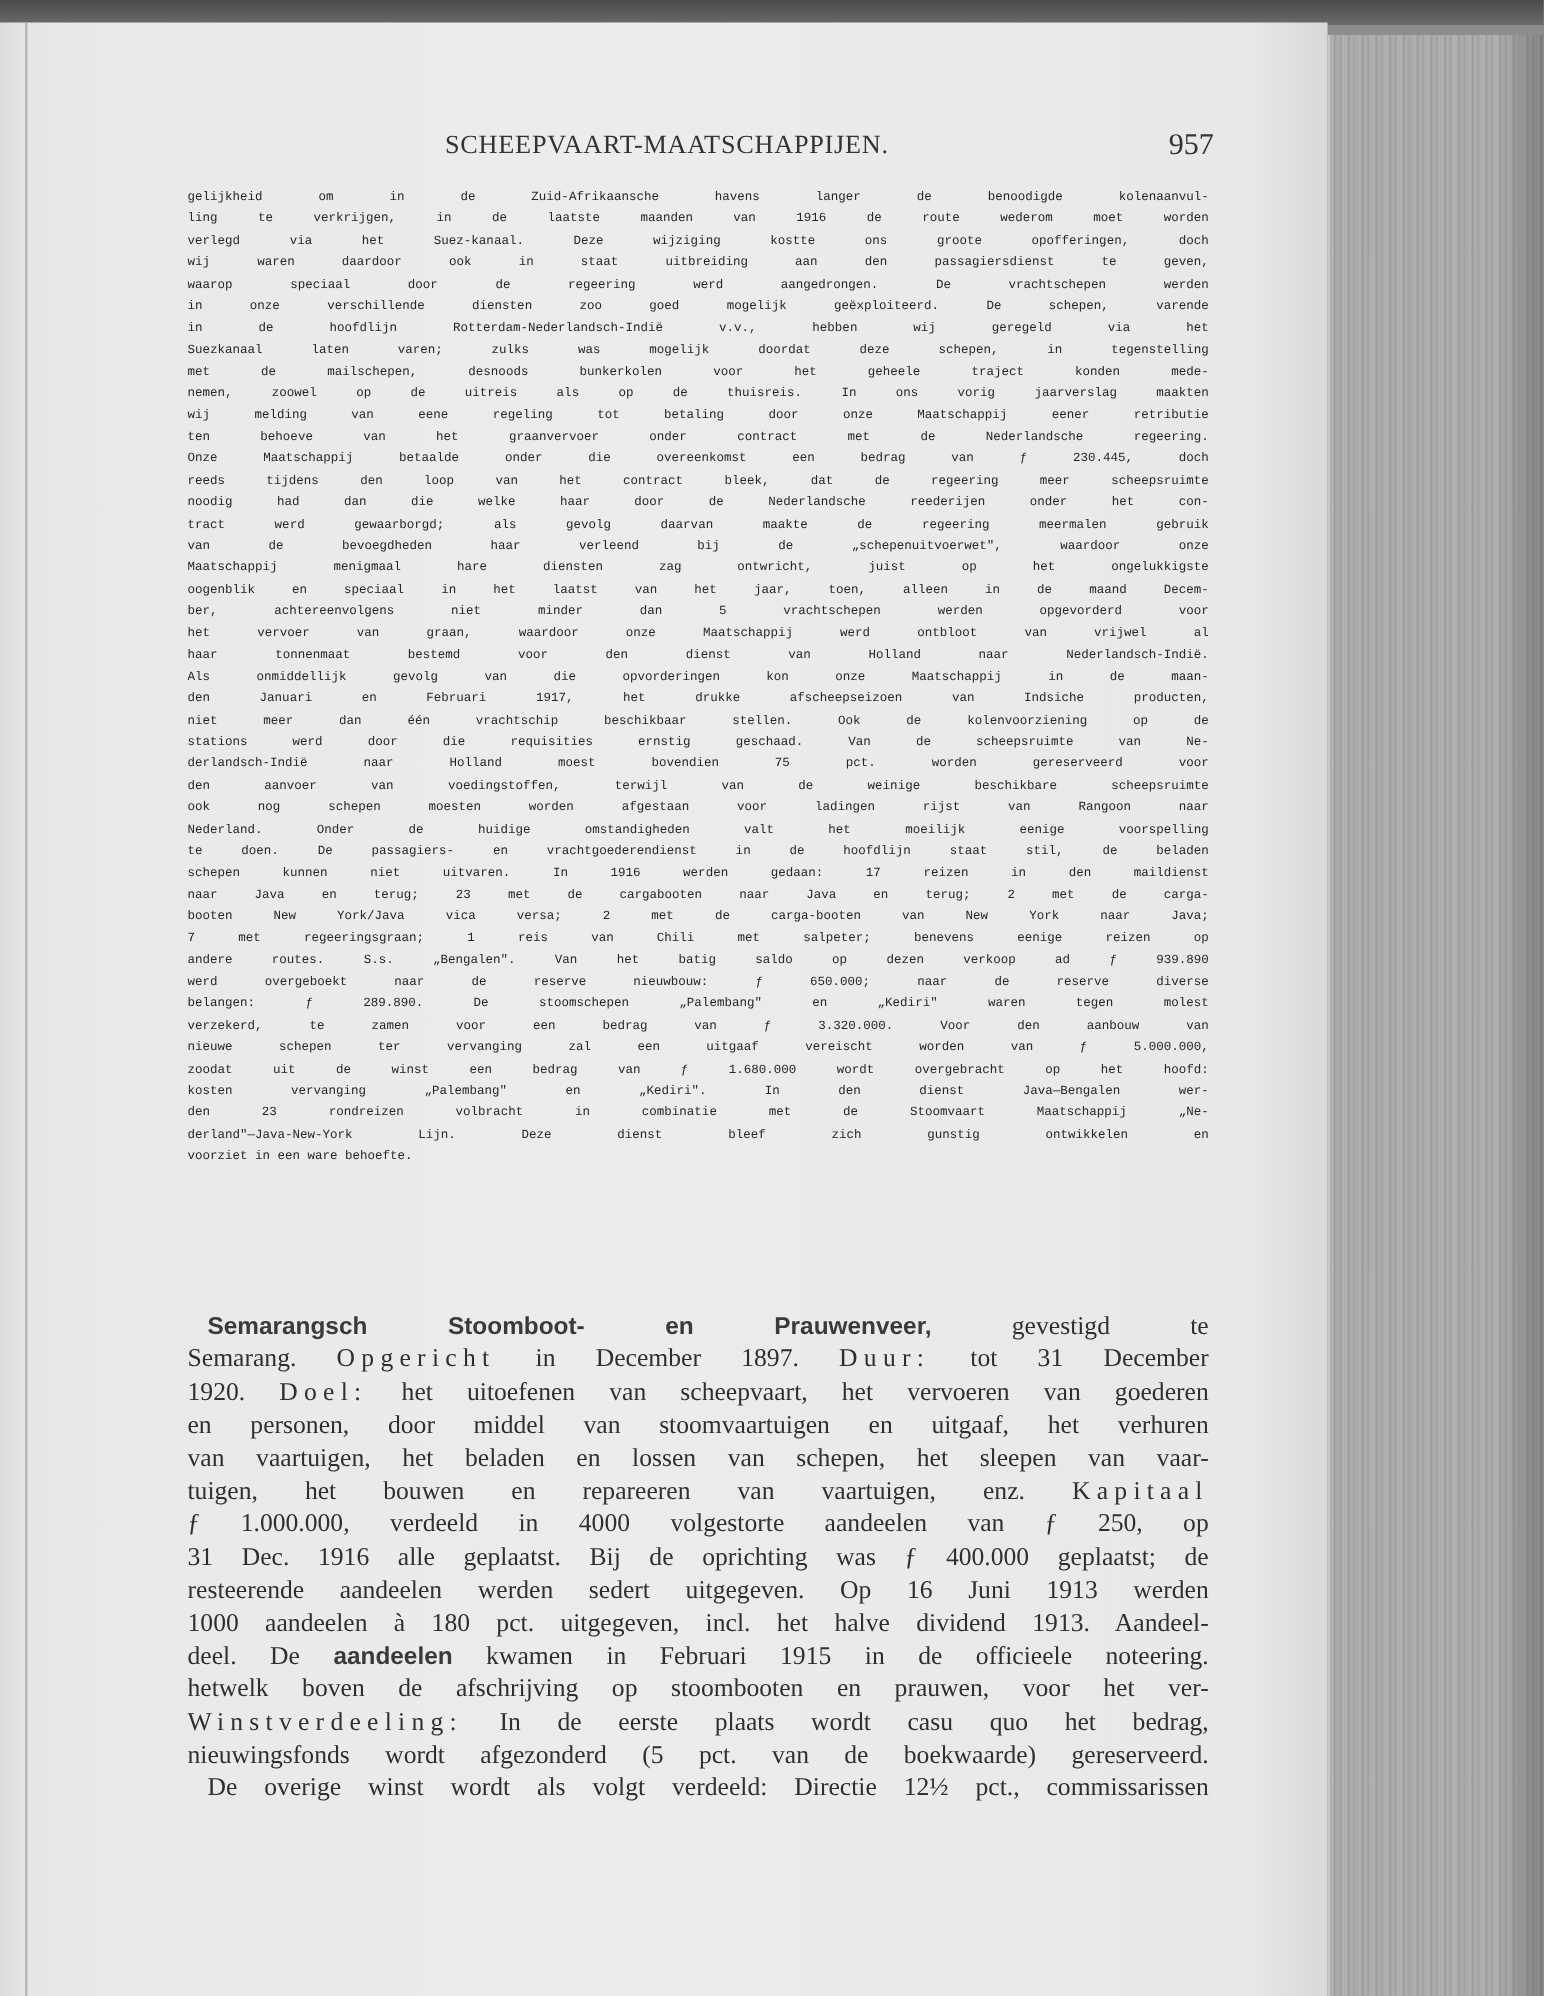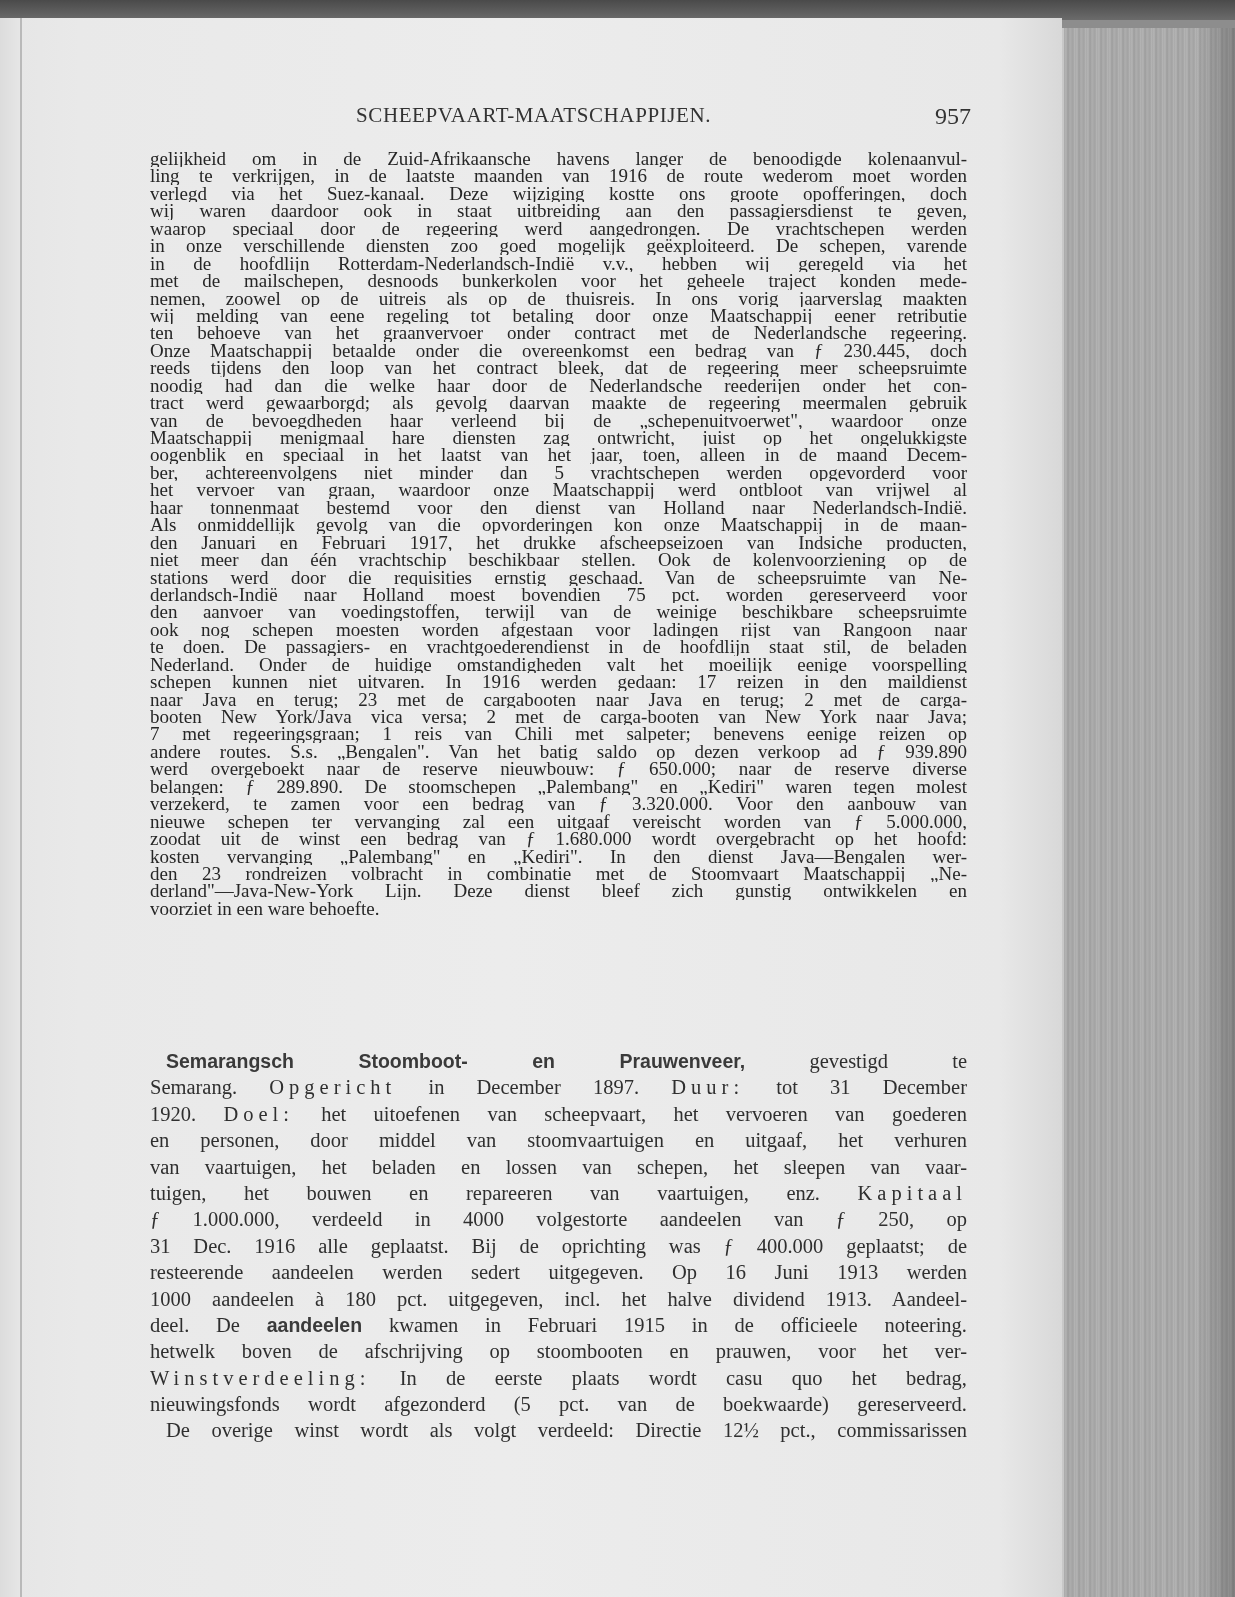--- a/index.html
+++ b/index.html
@@ -35,21 +35,21 @@
     position:absolute; left:356px; top:103px;
     font-family:"Liberation Serif", serif; 
     font-size:21px; letter-spacing:0.6px; color:#333;
   }
   .page-number {
     position:absolute; left:935px; top:103px;
     font-family:"Liberation Serif", serif; font-size:24px; color:#333;
   }
   .small-block {
     position:absolute; left:150px; top:150px; width:817px;
-    font-family:Liberation Serif, serif; font-size:19px; color:#262626;
+    font-family:Liberation Mono, monospace; font-size:10px; color:#262626;
   }
   .small-block .line {
     height:17.45px; line-height:17.45px; white-space:nowrap;
     text-align:justify; text-align-last:justify; overflow:hidden;
   }
   .small-block .line.last { text-align-last:left; }
   .large-block {
     position:absolute; left:150px; top:1048px; width:817px;
     font-family:"Liberation Serif", serif; font-size:20.5px; color:#2f2f2f;
   }
@@ -76,20 +76,21 @@
 <div class="page-number">957</div>
 
 <div class="small-block" id="small-block">
     <div class="line">gelijkheid om in de Zuid-Afrikaansche havens langer de benoodigde kolenaanvul-</div>
     <div class="line">ling te verkrijgen, in de laatste maanden van 1916 de route wederom moet worden</div>
     <div class="line">verlegd via het Suez-kanaal. Deze wijziging kostte ons groote opofferingen, doch</div>
     <div class="line">wij waren daardoor ook in staat uitbreiding aan den passagiersdienst te geven,</div>
     <div class="line">waarop speciaal door de regeering werd aangedrongen. De vrachtschepen werden</div>
     <div class="line">in onze verschillende diensten zoo goed mogelijk geëxploiteerd. De schepen, varende</div>
     <div class="line">in de hoofdlijn Rotterdam-Nederlandsch-Indië v.v., hebben wij geregeld via het</div>
+    <div class="line">Suezkanaal laten varen; zulks was mogelijk doordat deze schepen, in tegenstelling</div>
     <div class="line">met de mailschepen, desnoods bunkerkolen voor het geheele traject konden mede-</div>
     <div class="line">nemen, zoowel op de uitreis als op de thuisreis. In ons vorig jaarverslag maakten</div>
     <div class="line">wij melding van eene regeling tot betaling door onze Maatschappij eener retributie</div>
     <div class="line">ten behoeve van het graanvervoer onder contract met de Nederlandsche regeering.</div>
     <div class="line">Onze Maatschappij betaalde onder die overeenkomst een bedrag van ƒ 230.445, doch</div>
     <div class="line">reeds tijdens den loop van het contract bleek, dat de regeering meer scheepsruimte</div>
     <div class="line">noodig had dan die welke haar door de Nederlandsche reederijen onder het con-</div>
     <div class="line">tract werd gewaarborgd; als gevolg daarvan maakte de regeering meermalen gebruik</div>
     <div class="line">van de bevoegdheden haar verleend bij de „schepenuitvoerwet", waardoor onze</div>
     <div class="line">Maatschappij menigmaal hare diensten zag ontwricht, juist op het ongelukkigste</div>
@@ -97,22 +98,22 @@
     <div class="line">ber, achtereenvolgens niet minder dan 5 vrachtschepen werden opgevorderd voor</div>
     <div class="line">het vervoer van graan, waardoor onze Maatschappij werd ontbloot van vrijwel al</div>
     <div class="line">haar tonnenmaat bestemd voor den dienst van Holland naar Nederlandsch-Indië.</div>
     <div class="line">Als onmiddellijk gevolg van die opvorderingen kon onze Maatschappij in de maan-</div>
     <div class="line">den Januari en Februari 1917, het drukke afscheepseizoen van Indsiche producten,</div>
     <div class="line">niet meer dan één vrachtschip beschikbaar stellen. Ook de kolenvoorziening op de</div>
     <div class="line">stations werd door die requisities ernstig geschaad. Van de scheepsruimte van Ne-</div>
     <div class="line">derlandsch-Indië naar Holland moest bovendien 75 pct. worden gereserveerd voor</div>
     <div class="line">den aanvoer van voedingstoffen, terwijl van de weinige beschikbare scheepsruimte</div>
     <div class="line">ook nog schepen moesten worden afgestaan voor ladingen rijst van Rangoon naar</div>
+    <div class="line">Nederland. Onder de huidige omstandigheden valt het moeilijk eenige voorspelling</div>
     <div class="line">te doen. De passagiers- en vrachtgoederendienst in de hoofdlijn staat stil, de beladen</div>
-    <div class="line">Nederland. Onder de huidige omstandigheden valt het moeilijk eenige voorspelling</div>
     <div class="line">schepen kunnen niet uitvaren. In 1916 werden gedaan: 17 reizen in den maildienst</div>
     <div class="line">naar Java en terug; 23 met de cargabooten naar Java en terug; 2 met de carga-</div>
     <div class="line">booten New York/Java vica versa; 2 met de carga-booten van New York naar Java;</div>
     <div class="line">7 met regeeringsgraan; 1 reis van Chili met salpeter; benevens eenige reizen op</div>
     <div class="line">andere routes. S.s. „Bengalen". Van het batig saldo op dezen verkoop ad ƒ 939.890</div>
     <div class="line">werd overgeboekt naar de reserve nieuwbouw: ƒ 650.000; naar de reserve diverse</div>
     <div class="line">belangen: ƒ 289.890. De stoomschepen „Palembang" en „Kediri" waren tegen molest</div>
     <div class="line">verzekerd, te zamen voor een bedrag van ƒ 3.320.000. Voor den aanbouw van</div>
     <div class="line">nieuwe schepen ter vervanging zal een uitgaaf vereischt worden van ƒ 5.000.000,</div>
     <div class="line">zoodat uit de winst een bedrag van ƒ 1.680.000 wordt overgebracht op het hoofd:</div>

